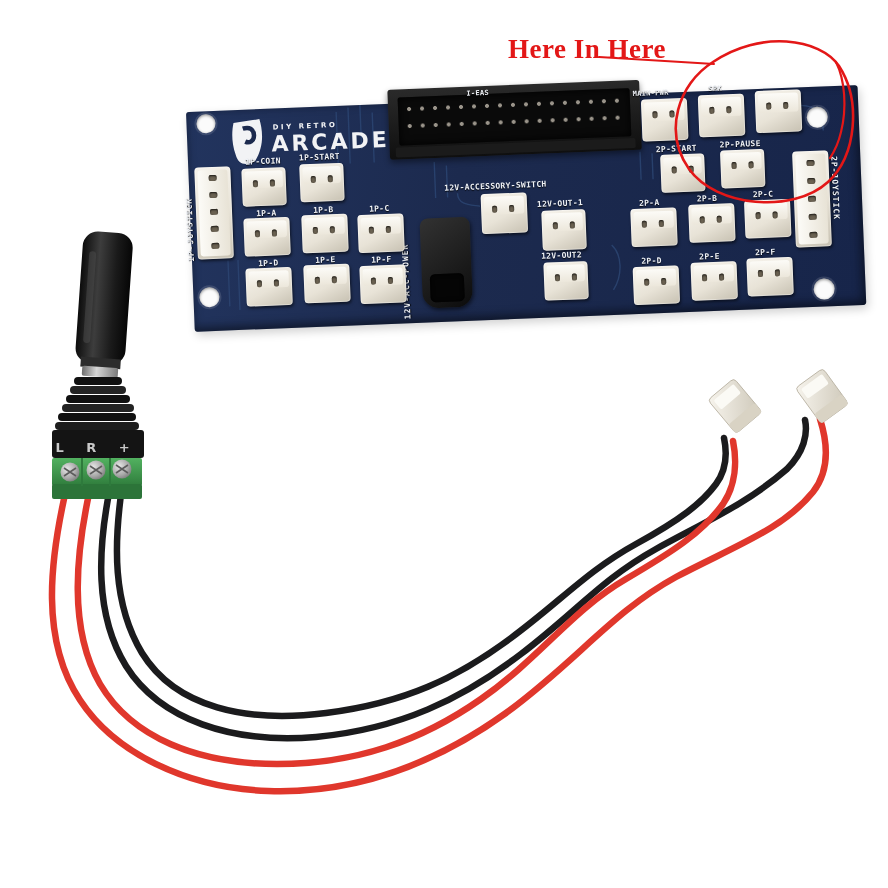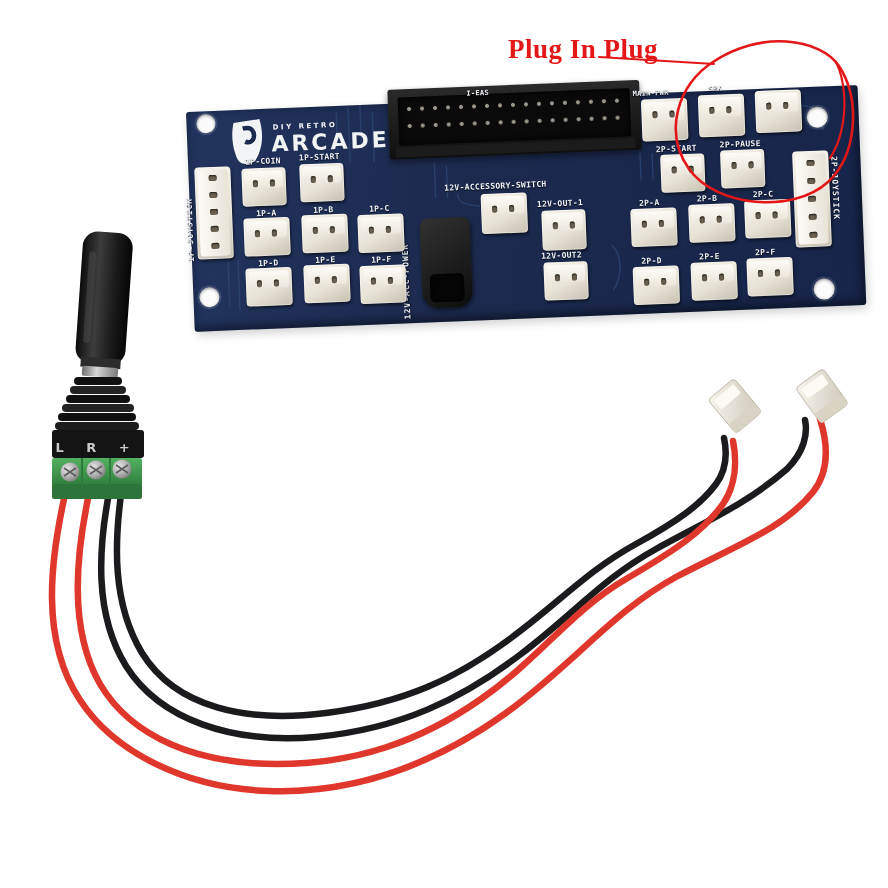--- a/index.html
+++ b/index.html
@@ -312,15 +312,15 @@
       <rect x="-17" y="10" width="34" height="12" rx="3" fill="#d9d3c4"></rect>
     </g>
 
     <g fill="none" stroke="#e31717" stroke-linecap="round">
       <path stroke-width="2" d="M599 57 L714 64"></path>
       <path stroke-width="2.6" d="M713 62 C678 84 663 132 689 169 C716 207 793 214 828 182 C857 155 861 100 839 66 C820 38 760 30 713 62"></path>
       <path stroke-width="2.2" d="M836 62 C845 80 847 108 841 132 C838 145 834 152 830 158"></path>
     </g>
   </svg>
 
-  <div class="callout">Plug In Plug</div>
+  <div class="callout">Here In Here</div>
 
 </div>
 
 </body></html>

